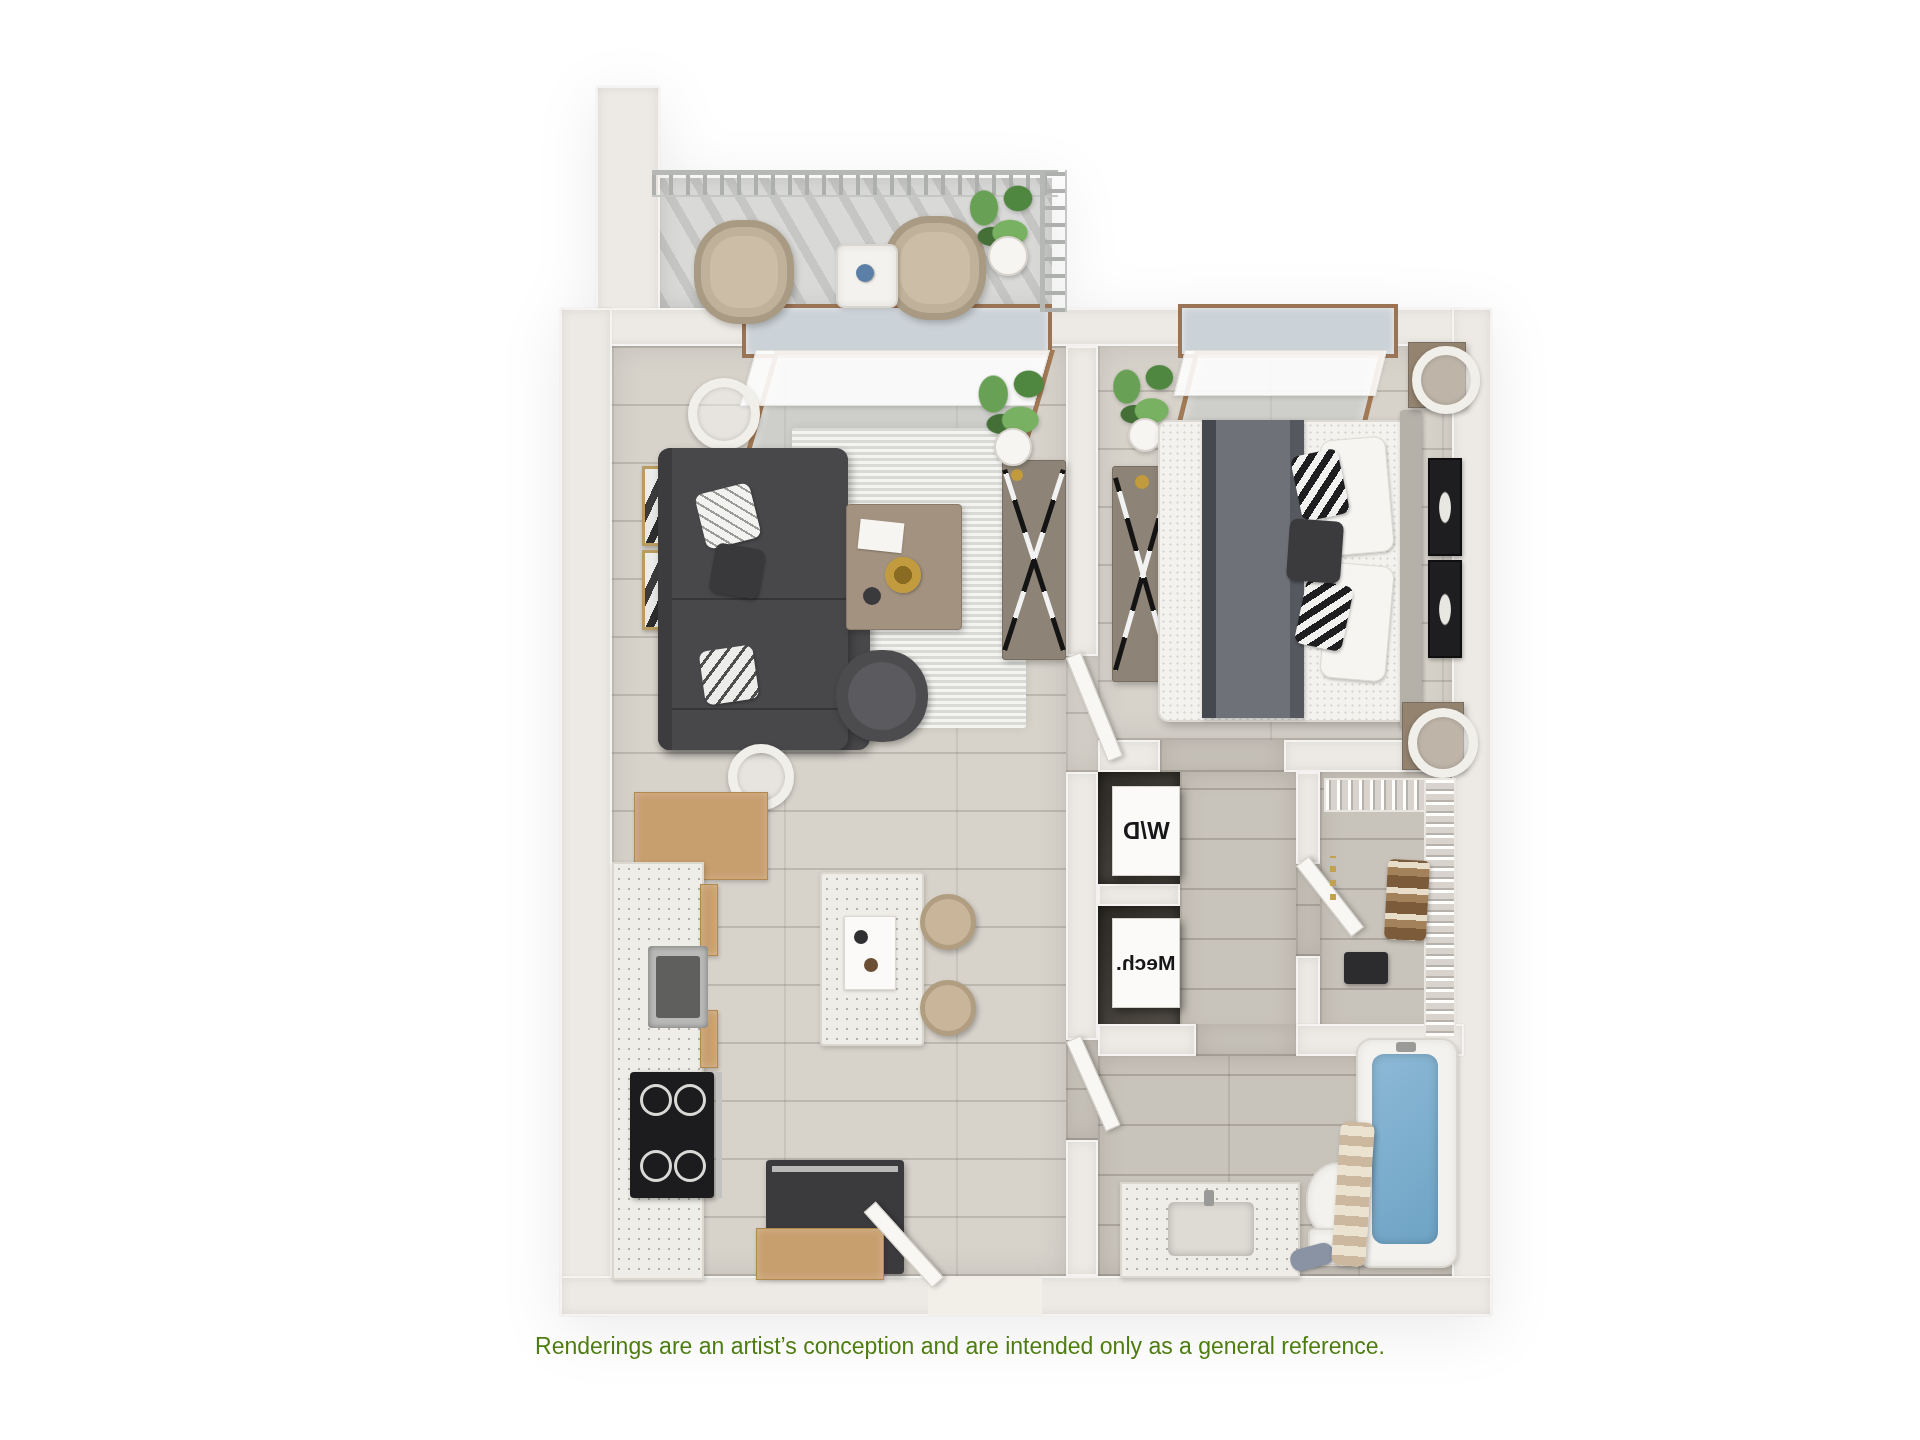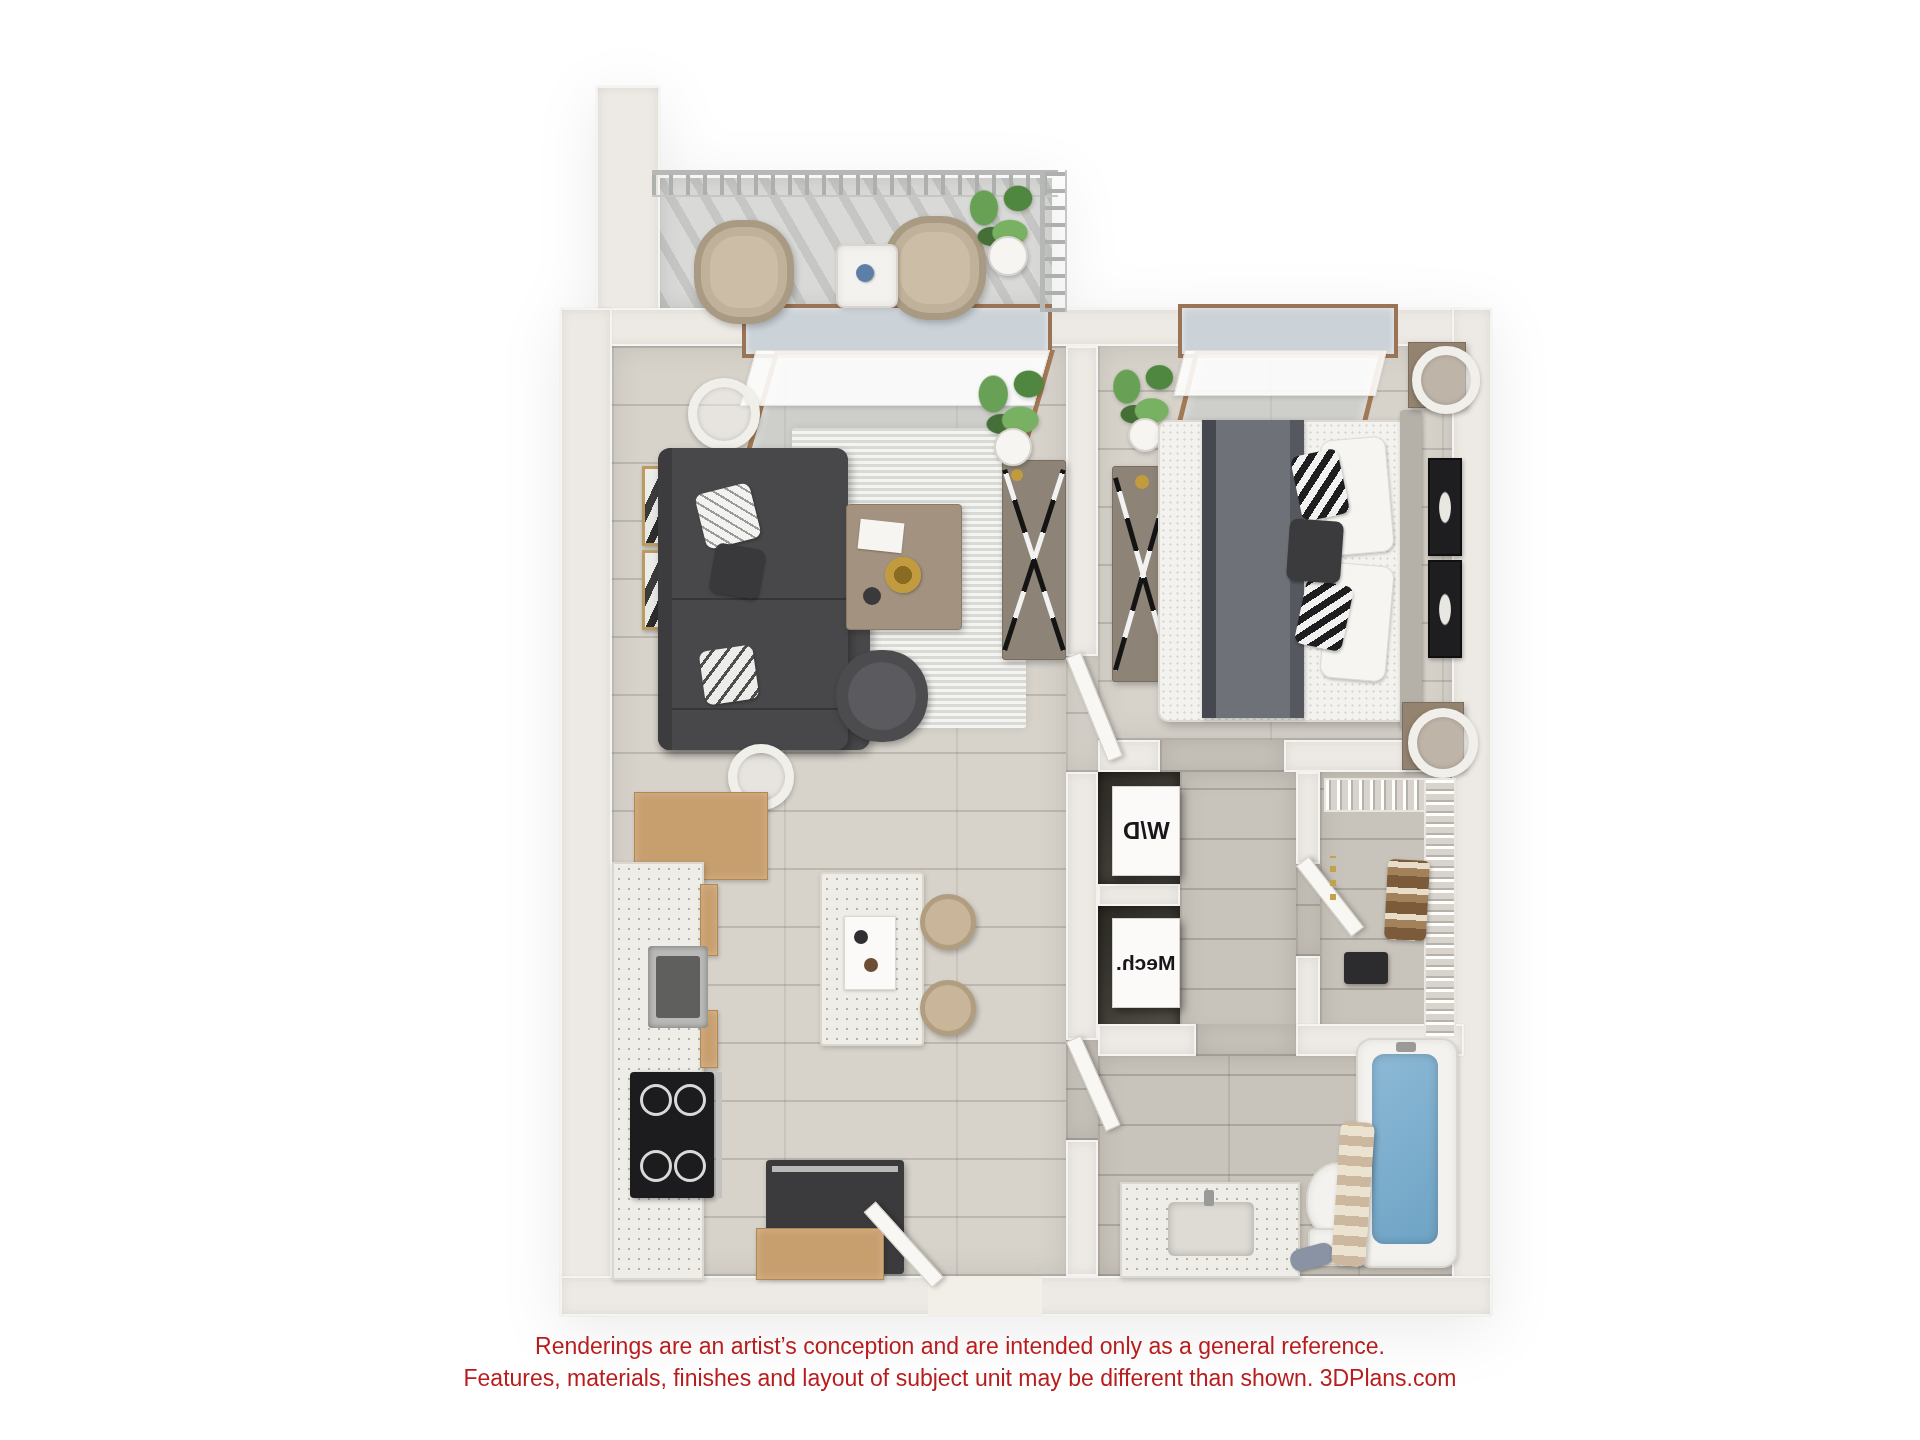--- a/index.html
+++ b/index.html
@@ -81,21 +81,21 @@
          background: repeating-linear-gradient(0deg, #141414 0 34px, #f2f2f2 34px 62px); }
   .burner { position:absolute; border:3px solid #d9d9d7; border-radius:50%; background:transparent; }
   .stool { background:#c9b69a; border:5px solid #b19e80; border-radius:50%; box-shadow:2px 3px 5px rgba(0,0,0,.25); }
   .curtain { background: repeating-linear-gradient(0deg, #cbb89e 0 10px, #ece2d0 10px 20px);
          border-radius:8px; box-shadow:2px 2px 5px rgba(0,0,0,.25); }
   .clothes { background: repeating-linear-gradient(0deg, #7b5b3a 0 12px, #a3815a 12px 20px, #e8ddc8 20px 26px);
          border-radius:6px; box-shadow:1px 2px 4px rgba(0,0,0,.3); }
   .seam { position:absolute; left:0; width:100%; height:2px; background:rgba(0,0,0,.25); }
 
   #disclaimer { position:absolute; left:0; top:1330px; width:1920px; text-align:center;
-         color:#b91c1c; font-size:23px; line-height:32px; }
+         color:#4d7c0f; font-size:23px; line-height:32px; }
 </style>
 </head>
 <body>
 
 <div id="stage">
   <div class="plan">
 
     <div class="abs floor-balcony" style="left:660px;top:178px;width:392px;height:130px;"></div>
     <div class="abs floor-main" style="left:612px;top:346px;width:454px;height:930px;"></div>
     <div class="abs floor-main" style="left:1098px;top:346px;width:354px;height:394px;"></div>
@@ -258,15 +258,14 @@
     <div class="abs porcelain" style="left:1356px;top:1038px;width:98px;height:226px;border-radius:16px;">
       <div class="abs" style="left:14px;top:14px;width:66px;height:190px;background:linear-gradient(140deg,#8cb9d6,#6ea3c4);border-radius:12px;box-shadow:inset 0 0 10px rgba(0,0,0,.2);"></div>
       <div class="abs" style="left:38px;top:2px;width:20px;height:10px;background:#9a9a98;border-radius:3px;"></div>
     </div>
     <div class="abs curtain" style="left:1336px;top:1122px;width:34px;height:144px;transform:rotate(4deg);"></div>
 
   </div>
 
   <div id="disclaimer">
     <div>Renderings are an artist’s conception and are intended only as a general reference.</div>
-    <div>Features, materials, finishes and layout of subject unit may be different than shown. 3DPlans.com</div>
   </div>
 </div>
 
 </body></html>

